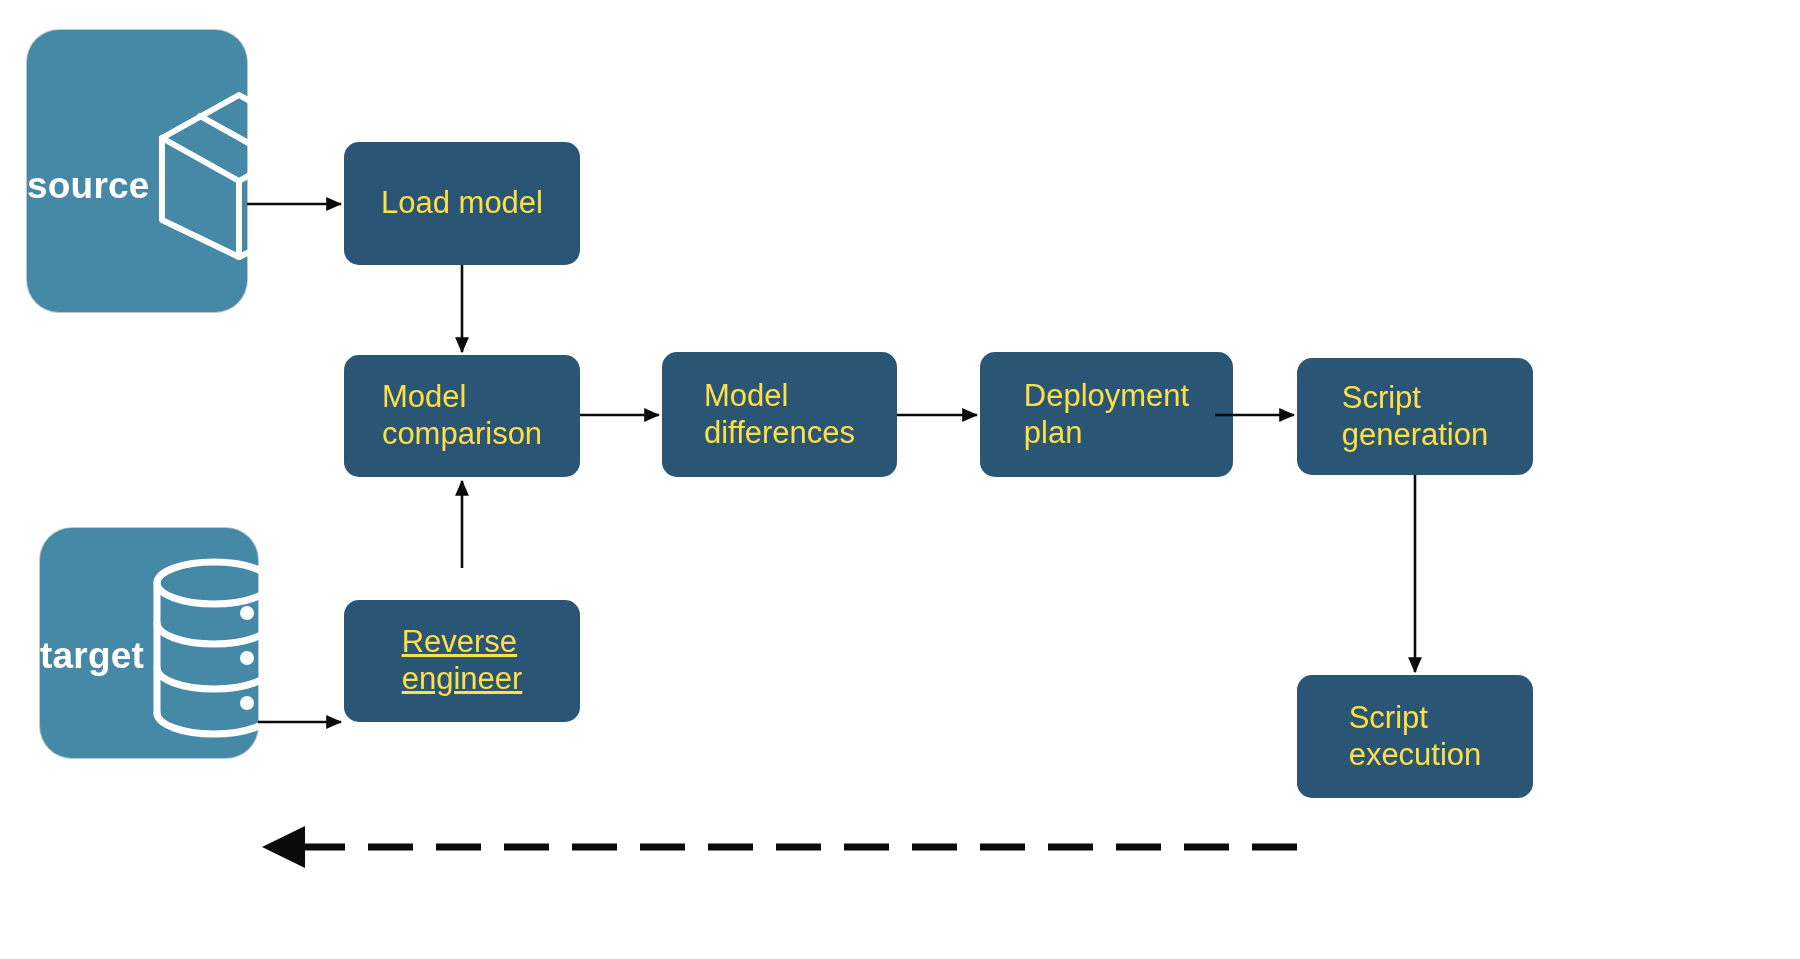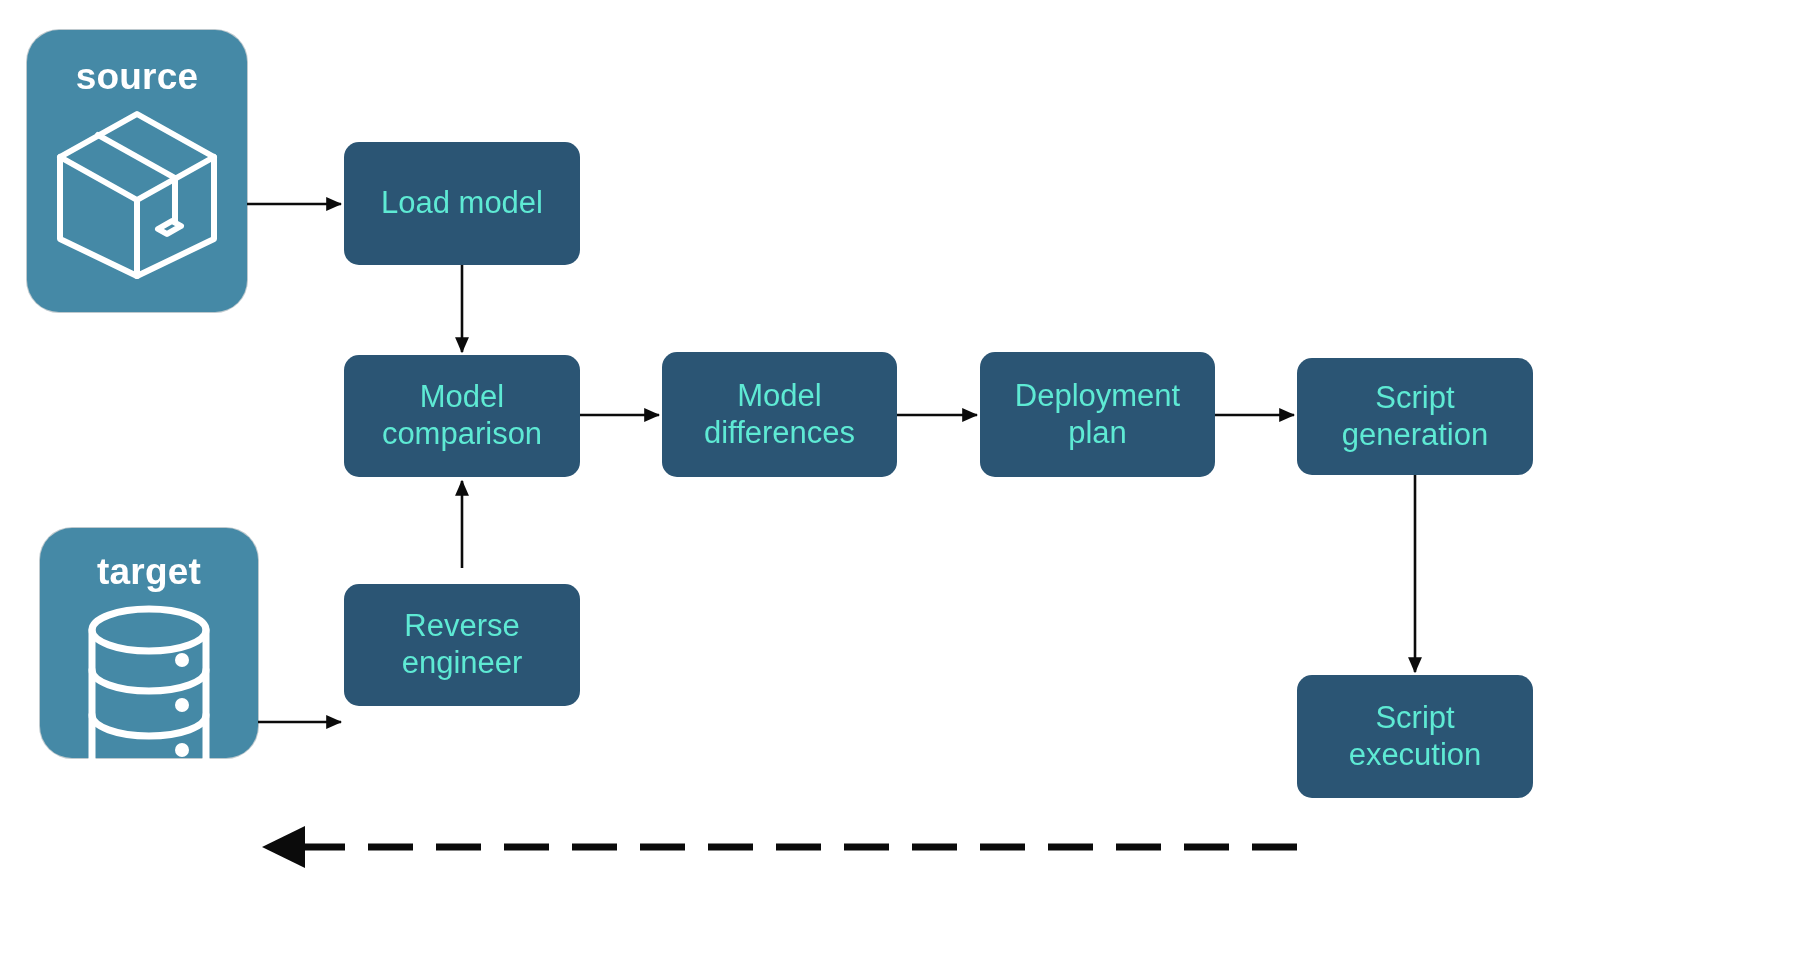--- a/index.html
+++ b/index.html
@@ -19,21 +19,20 @@
     overflow: hidden;
   }
 
   
   .endpoint {
     position: absolute;
     background: #4589a6;
     border-radius: 32px;
     box-shadow: 0 0 0 1px rgba(20,60,80,0.28);
     display: flex;
-    flex-direction: column;
     align-items: center;
     text-align: center;
   }
   .endpoint-label {
     font-weight: bold;
     color: #ffffff;
     letter-spacing: 0.2px;
     line-height: 1;
     white-space: nowrap;
   }
@@ -42,22 +41,22 @@
   }
 
   
   .pbox {
     position: absolute;
     background: #2b5574;
     border-radius: 15px;
     display: flex;
     align-items: center;
     justify-content: center;
-    text-align: center;
-    color: #5eead4;
+    text-align: left;
+    color: #fde047;
     font-size: 31px;
     line-height: 1.18;
     padding: 0 8px;
     box-sizing: border-box;
   }
   .pbox span { display: block; white-space: pre-line; }
 
   
   #connectors {
     position: absolute;
@@ -140,31 +139,31 @@
   <div class="pbox" style="left:344px; top:355px; width:236px; height:122px;">
     <span>Model
 comparison</span>
   </div>
 
   <div class="pbox" style="left:662px; top:352px; width:235px; height:125px;">
     <span>Model
 differences</span>
   </div>
 
-  <div class="pbox" style="left:980px; top:352px; width:235px; height:125px;">
+  <div class="pbox" style="left:980px; top:352px; width:253px; height:125px;">
     <span>Deployment
 plan</span>
   </div>
 
   <div class="pbox" style="left:1297px; top:358px; width:236px; height:117px;">
     <span>Script
 generation</span>
   </div>
 
-  <div class="pbox" style="left:344px; top:584px; width:236px; height:122px;">
+  <div class="pbox" style="left:344px; top:600px; width:236px; height:122px;text-decoration:underline;">
     <span>Reverse
 engineer</span>
   </div>
 
   <div class="pbox" style="left:1297px; top:675px; width:236px; height:123px;">
     <span>Script
 execution</span>
   </div>
 
   <svg id="connectors">

